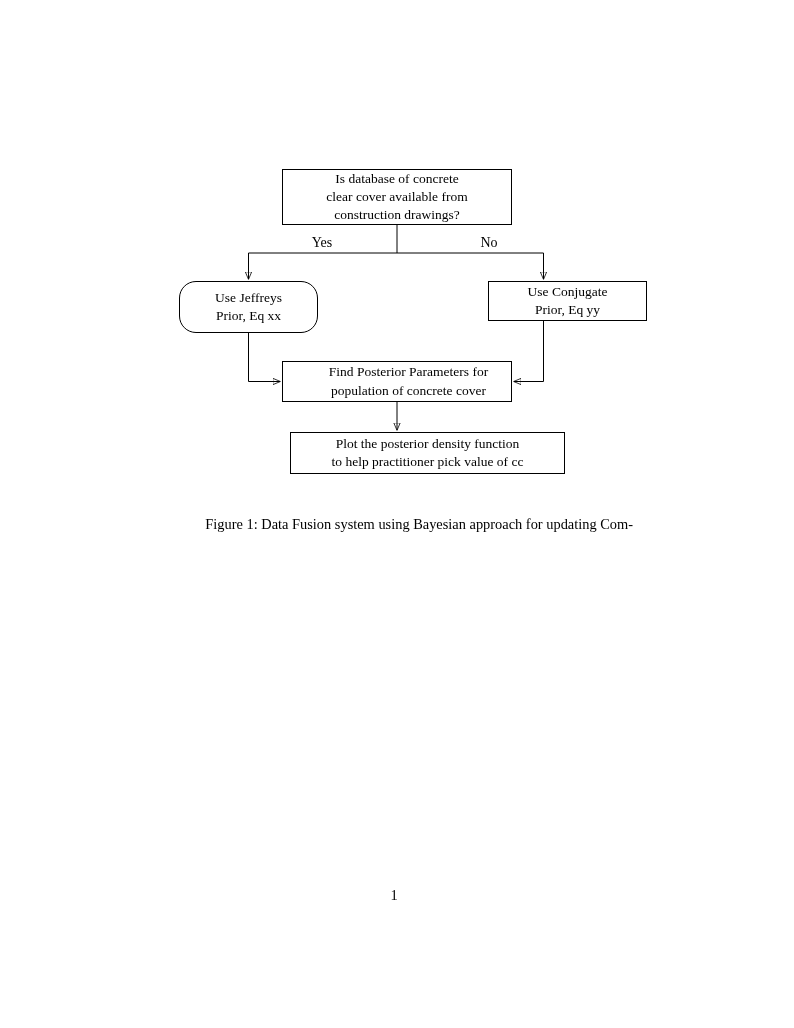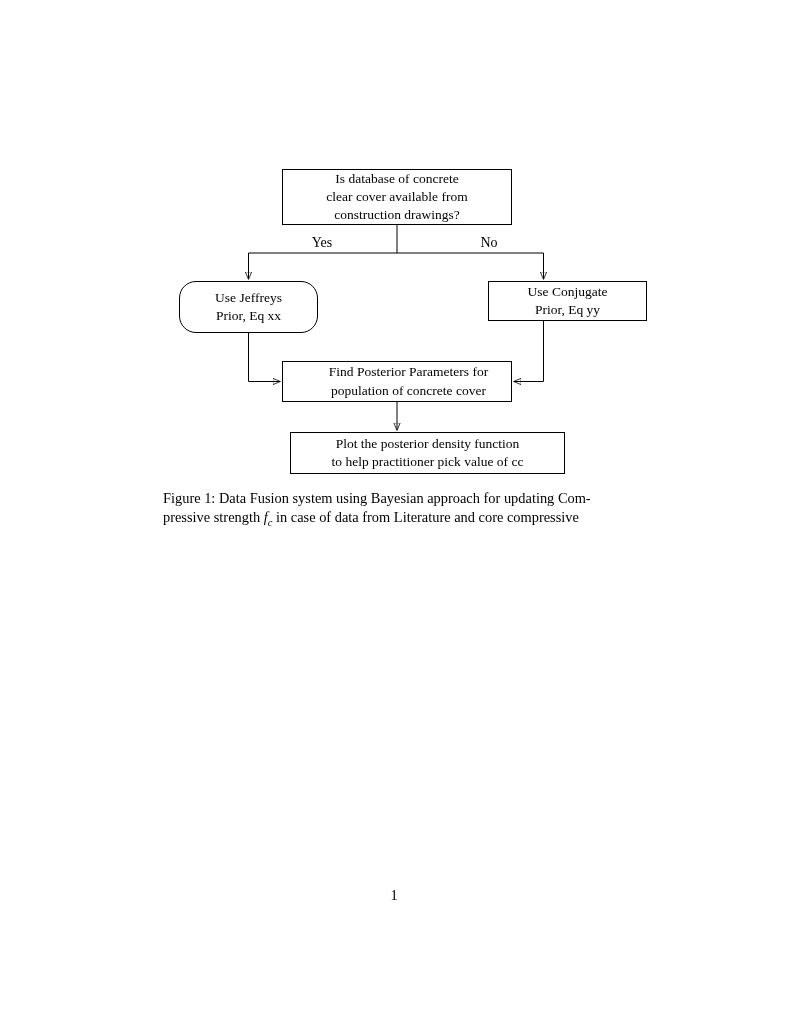--- a/index.html
+++ b/index.html
@@ -52,24 +52,25 @@
   svg.connectors path, svg.connectors line {
     stroke: #000000;
     stroke-width: 1;
     fill: none;
   }
 
   
   .caption {
     position: absolute;
     left: 163px;
-    top: 489px;
+    top: 515px;
     width: 470px;
     font-size: 14.4px;
     line-height: 19.3px;
+    text-align: right;
   }
   .caption-line { white-space: nowrap; }
   .math-var { font-style: italic; }
   .math-sub { font-size: 10.5px; font-style: italic; }
 
   .page-number {
     position: absolute;
     left: 394px;
     top: 887px;
     transform: translateX(-50%);
@@ -107,18 +108,17 @@
 Prior, Eq xx</div>
   <div class="fc-box box-conjugate">Use Conjugate
 Prior, Eq yy</div>
   <div class="fc-box box-posterior">Find Posterior Parameters for
 population of concrete cover</div>
   <div class="fc-box box-plot">Plot the posterior density function
 to help practitioner pick value of cc</div>
 
   <div class="caption">
     <div class="caption-line">Figure 1: Data Fusion system using Bayesian approach for updating Com-</div>
-    <div class="caption-line"><span>pressive strength </span><span class="math-var">f</span><sub class="math-sub">c</sub><span> in case of data from Literature and core compressive</span></div>
   </div>
 
   <div class="page-number">1</div>
 
 </div>
 
 </body></html>

